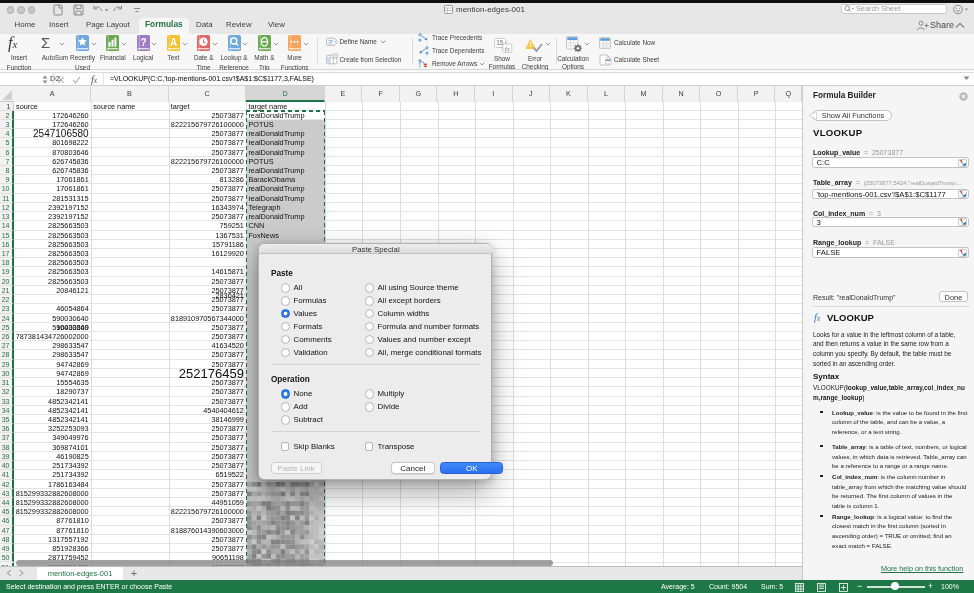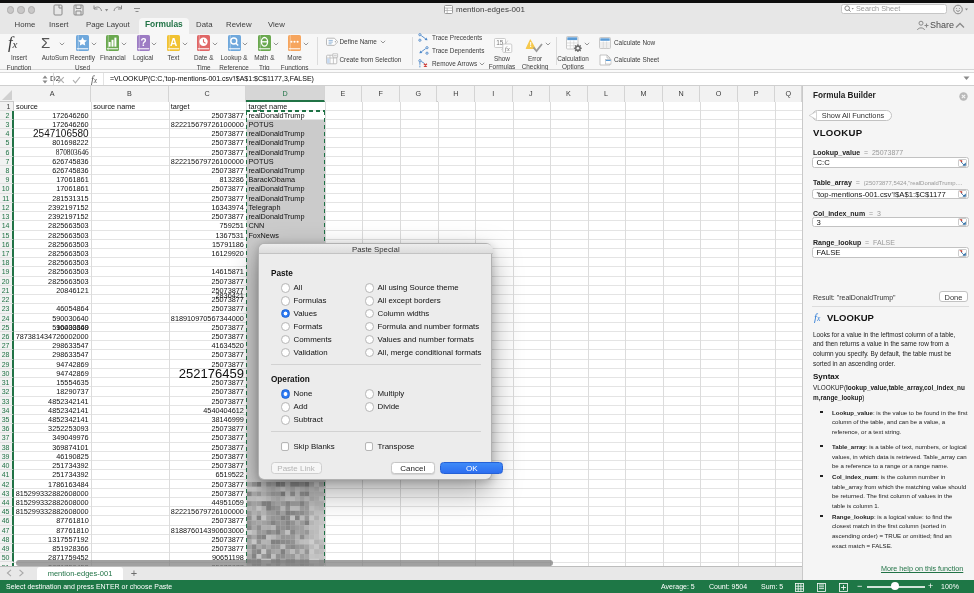--- a/index.html
+++ b/index.html
@@ -415,21 +415,21 @@
       <div style="position:absolute;left:248.4px;top:24.72px;font-size:7.3px;color:#111;line-height:9.72px;white-space:nowrap;">realDonaldTrump</div>
       <div style="position:absolute;left:14px;top:33.94px;width:74.7px;text-align:right;font-size:7.3px;color:#111;line-height:9.72px;white-space:nowrap;">172646260</div>
       <div style="position:absolute;left:168.8px;top:33.94px;width:75.1px;text-align:right;font-size:7.3px;color:#111;line-height:9.72px;white-space:nowrap;">822215679726100000</div>
       <div style="position:absolute;left:248.4px;top:33.94px;font-size:7.3px;color:#111;line-height:9.72px;white-space:nowrap;">POTUS</div>
       <div style="position:absolute;left:14px;top:43.16px;width:74.7px;text-align:right;font-size:10px;color:#111;line-height:9.72px;white-space:nowrap;">2547106580</div>
       <div style="position:absolute;left:168.8px;top:43.16px;width:75.1px;text-align:right;font-size:7.3px;color:#111;line-height:9.72px;white-space:nowrap;">25073877</div>
       <div style="position:absolute;left:248.4px;top:43.16px;font-size:7.3px;color:#111;line-height:9.72px;white-space:nowrap;">realDonaldTrump</div>
       <div style="position:absolute;left:14px;top:52.379999999999995px;width:74.7px;text-align:right;font-size:7.3px;color:#111;line-height:9.72px;white-space:nowrap;">801698222</div>
       <div style="position:absolute;left:168.8px;top:52.379999999999995px;width:75.1px;text-align:right;font-size:7.3px;color:#111;line-height:9.72px;white-space:nowrap;">25073877</div>
       <div style="position:absolute;left:248.4px;top:52.379999999999995px;font-size:7.3px;color:#111;line-height:9.72px;white-space:nowrap;">realDonaldTrump</div>
-      <div style="position:absolute;left:14px;top:61.599999999999994px;width:74.7px;text-align:right;font-size:7.3px;color:#111;line-height:9.72px;white-space:nowrap;font-family:Liberation Serif, serif;">870803646</div>
+      <div style="position:absolute;left:14px;top:61.599999999999994px;width:74.7px;text-align:right;font-size:7.3px;color:#111;line-height:9.72px;white-space:nowrap;">870803646</div>
       <div style="position:absolute;left:168.8px;top:61.599999999999994px;width:75.1px;text-align:right;font-size:7.3px;color:#111;line-height:9.72px;white-space:nowrap;">25073877</div>
       <div style="position:absolute;left:248.4px;top:61.599999999999994px;font-size:7.3px;color:#111;line-height:9.72px;white-space:nowrap;">realDonaldTrump</div>
       <div style="position:absolute;left:14px;top:70.82px;width:74.7px;text-align:right;font-size:7.3px;color:#111;line-height:9.72px;white-space:nowrap;">626745836</div>
       <div style="position:absolute;left:168.8px;top:70.82px;width:75.1px;text-align:right;font-size:7.3px;color:#111;line-height:9.72px;white-space:nowrap;">822215679726100000</div>
       <div style="position:absolute;left:248.4px;top:70.82px;font-size:7.3px;color:#111;line-height:9.72px;white-space:nowrap;">POTUS</div>
       <div style="position:absolute;left:14px;top:80.04000000000002px;width:74.7px;text-align:right;font-size:7.3px;color:#111;line-height:9.72px;white-space:nowrap;">626745836</div>
       <div style="position:absolute;left:168.8px;top:80.04000000000002px;width:75.1px;text-align:right;font-size:7.3px;color:#111;line-height:9.72px;white-space:nowrap;">25073877</div>
       <div style="position:absolute;left:248.4px;top:80.04000000000002px;font-size:7.3px;color:#111;line-height:9.72px;white-space:nowrap;">realDonaldTrump</div>
       <div style="position:absolute;left:14px;top:89.25999999999999px;width:74.7px;text-align:right;font-size:7.3px;color:#111;line-height:9.72px;white-space:nowrap;">17061861</div>
       <div style="position:absolute;left:168.8px;top:89.25999999999999px;width:75.1px;text-align:right;font-size:7.3px;color:#111;line-height:9.72px;white-space:nowrap;">813286</div>
@@ -926,21 +926,21 @@
       <div style="position:absolute;left:34.5px;top:104.89999999999998px;font-size:7.9px;color:#111;line-height:8.5px;white-space:nowrap;">Validation</div>
       <div style="position:absolute;left:105.5px;top:39.39999999999998px;width:9.5px;height:9.5px;border-radius:50%;background:#fff;border:0.5px solid #b6b6b6;box-shadow:inset 0 0.5px 1px rgba(0,0,0,0.08);"></div>
       <div style="position:absolute;left:118.5px;top:40.39999999999998px;font-size:7.9px;color:#111;line-height:8.5px;white-space:nowrap;">All using Source theme</div>
       <div style="position:absolute;left:105.5px;top:52.30000000000001px;width:9.5px;height:9.5px;border-radius:50%;background:#fff;border:0.5px solid #b6b6b6;box-shadow:inset 0 0.5px 1px rgba(0,0,0,0.08);"></div>
       <div style="position:absolute;left:118.5px;top:53.30000000000001px;font-size:7.9px;color:#111;line-height:8.5px;white-space:nowrap;">All except borders</div>
       <div style="position:absolute;left:105.5px;top:65.19999999999999px;width:9.5px;height:9.5px;border-radius:50%;background:#fff;border:0.5px solid #b6b6b6;box-shadow:inset 0 0.5px 1px rgba(0,0,0,0.08);"></div>
       <div style="position:absolute;left:118.5px;top:66.19999999999999px;font-size:7.9px;color:#111;line-height:8.5px;white-space:nowrap;">Column widths</div>
       <div style="position:absolute;left:105.5px;top:78.09999999999997px;width:9.5px;height:9.5px;border-radius:50%;background:#fff;border:0.5px solid #b6b6b6;box-shadow:inset 0 0.5px 1px rgba(0,0,0,0.08);"></div>
       <div style="position:absolute;left:118.5px;top:79.09999999999997px;font-size:7.9px;color:#111;line-height:8.5px;white-space:nowrap;">Formula and number formats</div>
       <div style="position:absolute;left:105.5px;top:91.0px;width:9.5px;height:9.5px;border-radius:50%;background:#fff;border:0.5px solid #b6b6b6;box-shadow:inset 0 0.5px 1px rgba(0,0,0,0.08);"></div>
-      <div style="position:absolute;left:118.5px;top:92.0px;font-size:7.9px;color:#111;line-height:8.5px;white-space:nowrap;">Values and number formats</div>
+      <div style="position:absolute;left:118.5px;top:92.0px;font-size:7.9px;color:#111;line-height:8.5px;white-space:nowrap;">Values and number except</div>
       <div style="position:absolute;left:105.5px;top:103.89999999999998px;width:9.5px;height:9.5px;border-radius:50%;background:#fff;border:0.5px solid #b6b6b6;box-shadow:inset 0 0.5px 1px rgba(0,0,0,0.08);"></div>
       <div style="position:absolute;left:118.5px;top:104.89999999999998px;font-size:7.9px;color:#111;line-height:8.5px;white-space:nowrap;">All, merge conditional formats</div>
       <div style="position:absolute;left:12px;top:120.69999999999999px;width:209.6px;height:1px;background:#d2d2d2;"></div>
       <div style="position:absolute;left:12px;top:131.5px;font-size:8.2px;font-weight:bold;color:#111;">Operation</div>
       <div style="position:absolute;left:21.5px;top:145.5px;width:9.5px;height:9.5px;border-radius:50%;background:radial-gradient(circle at 50% 50%, #fff 0 1.6px, #2e7cf6 2.2px);border:0.5px solid #1e63d0;box-shadow:inset 0 0.5px 1px rgba(0,0,0,0.08);"></div>
       <div style="position:absolute;left:34.5px;top:146.5px;font-size:7.9px;color:#111;line-height:8.5px;white-space:nowrap;">None</div>
       <div style="position:absolute;left:21.5px;top:158.39999999999998px;width:9.5px;height:9.5px;border-radius:50%;background:#fff;border:0.5px solid #b6b6b6;box-shadow:inset 0 0.5px 1px rgba(0,0,0,0.08);"></div>
       <div style="position:absolute;left:34.5px;top:159.39999999999998px;font-size:7.9px;color:#111;line-height:8.5px;white-space:nowrap;">Add</div>
       <div style="position:absolute;left:21.5px;top:171.3px;width:9.5px;height:9.5px;border-radius:50%;background:#fff;border:0.5px solid #b6b6b6;box-shadow:inset 0 0.5px 1px rgba(0,0,0,0.08);"></div>
       <div style="position:absolute;left:34.5px;top:172.3px;font-size:7.9px;color:#111;line-height:8.5px;white-space:nowrap;">Subtract</div>

